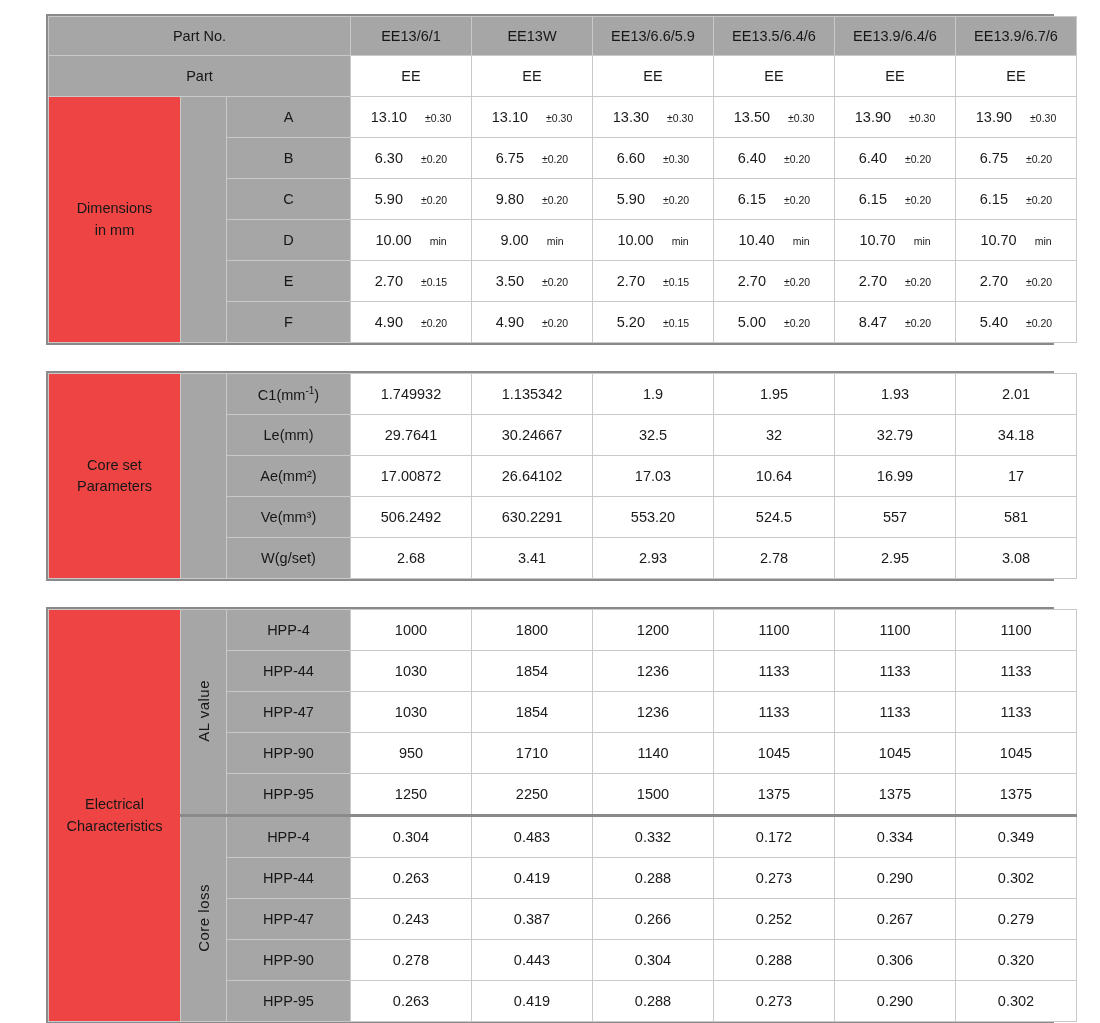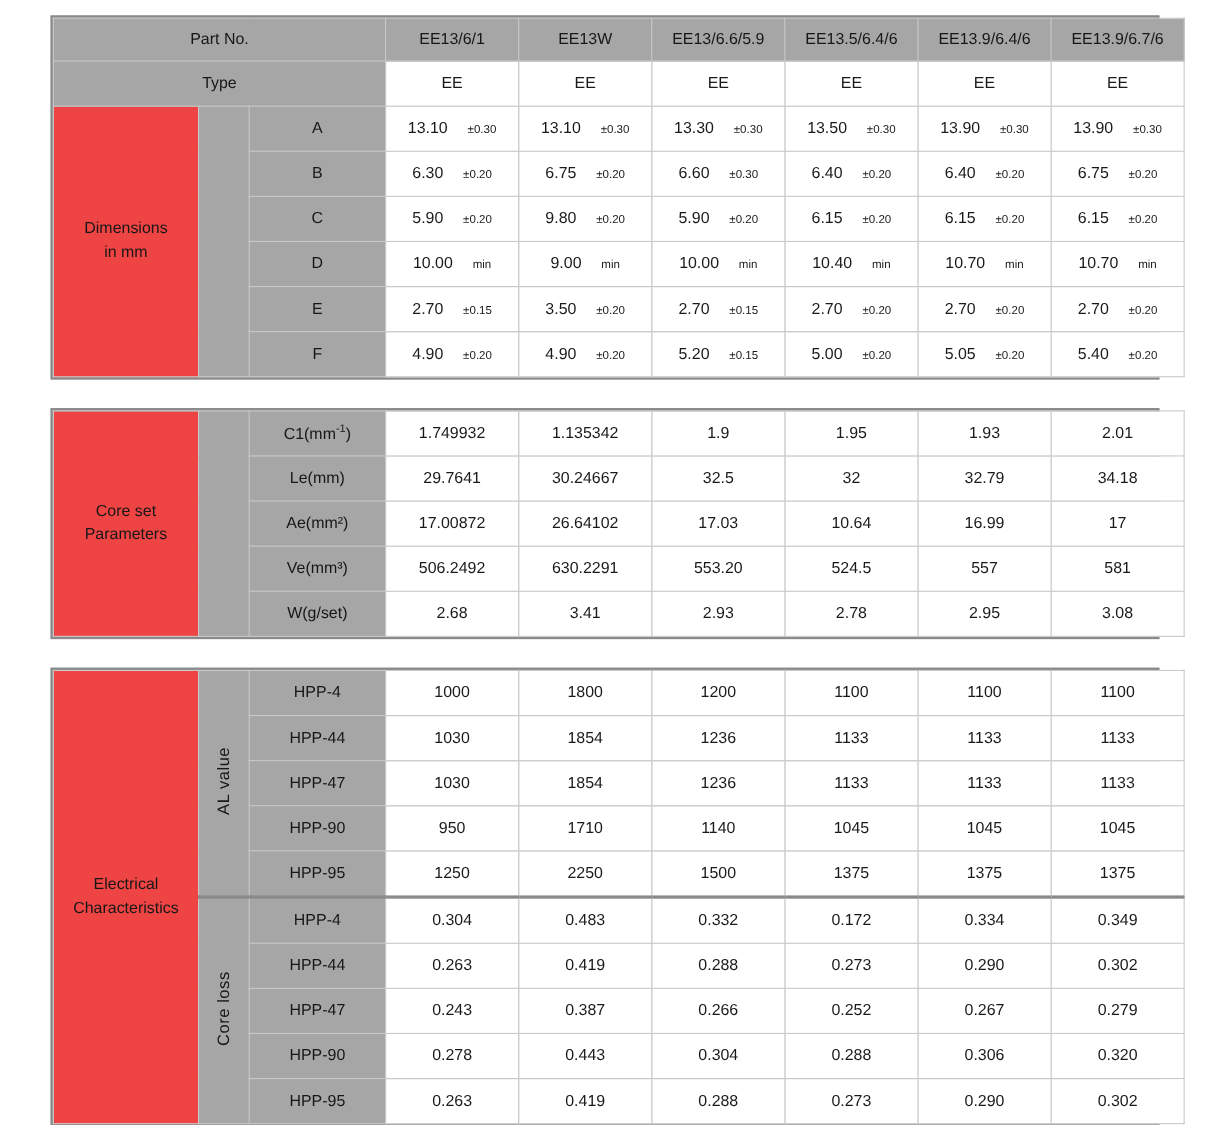--- a/index.html
+++ b/index.html
@@ -124,21 +124,21 @@
         <tr class="firstrow">
           <td class="hdr hdr-left" colspan="3">Part No.</td>
           <td class="hdr">EE13/6/1</td>
           <td class="hdr">EE13W</td>
           <td class="hdr">EE13/6.6/5.9</td>
           <td class="hdr">EE13.5/6.4/6</td>
           <td class="hdr">EE13.9/6.4/6</td>
           <td class="hdr">EE13.9/6.7/6</td>
         </tr>
         <tr>
-          <td class="hdr hdr-left" colspan="3">Type</td>
+          <td class="hdr hdr-left" colspan="3">Part</td>
           <td class="val">EE</td>
           <td class="val">EE</td>
           <td class="val">EE</td>
           <td class="val">EE</td>
           <td class="val">EE</td>
           <td class="val">EE</td>
         </tr>
 
         <tr>
           <td class="group" rowspan="6">
@@ -189,21 +189,21 @@
           <td class="val"><span class="num"><span>2.70</span><span class="tol">±0.20</span></span></td>
           <td class="val"><span class="num"><span>2.70</span><span class="tol">±0.20</span></span></td>
           <td class="val"><span class="num"><span>2.70</span><span class="tol">±0.20</span></span></td>
         </tr>
         <tr>
           <td class="rowlabel">F</td>
           <td class="val"><span class="num"><span>4.90</span><span class="tol">±0.20</span></span></td>
           <td class="val"><span class="num"><span>4.90</span><span class="tol">±0.20</span></span></td>
           <td class="val"><span class="num"><span>5.20</span><span class="tol">±0.15</span></span></td>
           <td class="val"><span class="num"><span>5.00</span><span class="tol">±0.20</span></span></td>
-          <td class="val"><span class="num"><span>5.05</span><span class="tol">±0.20</span></span></td>
+          <td class="val"><span class="num"><span>8.47</span><span class="tol">±0.20</span></span></td>
           <td class="val"><span class="num"><span>5.40</span><span class="tol">±0.20</span></span></td>
         </tr>
       </tbody>
     </table>
   </div>
 
   <div class="block">
     <table class="grid t2">
       <colgroup>
         <col class="c-group">

